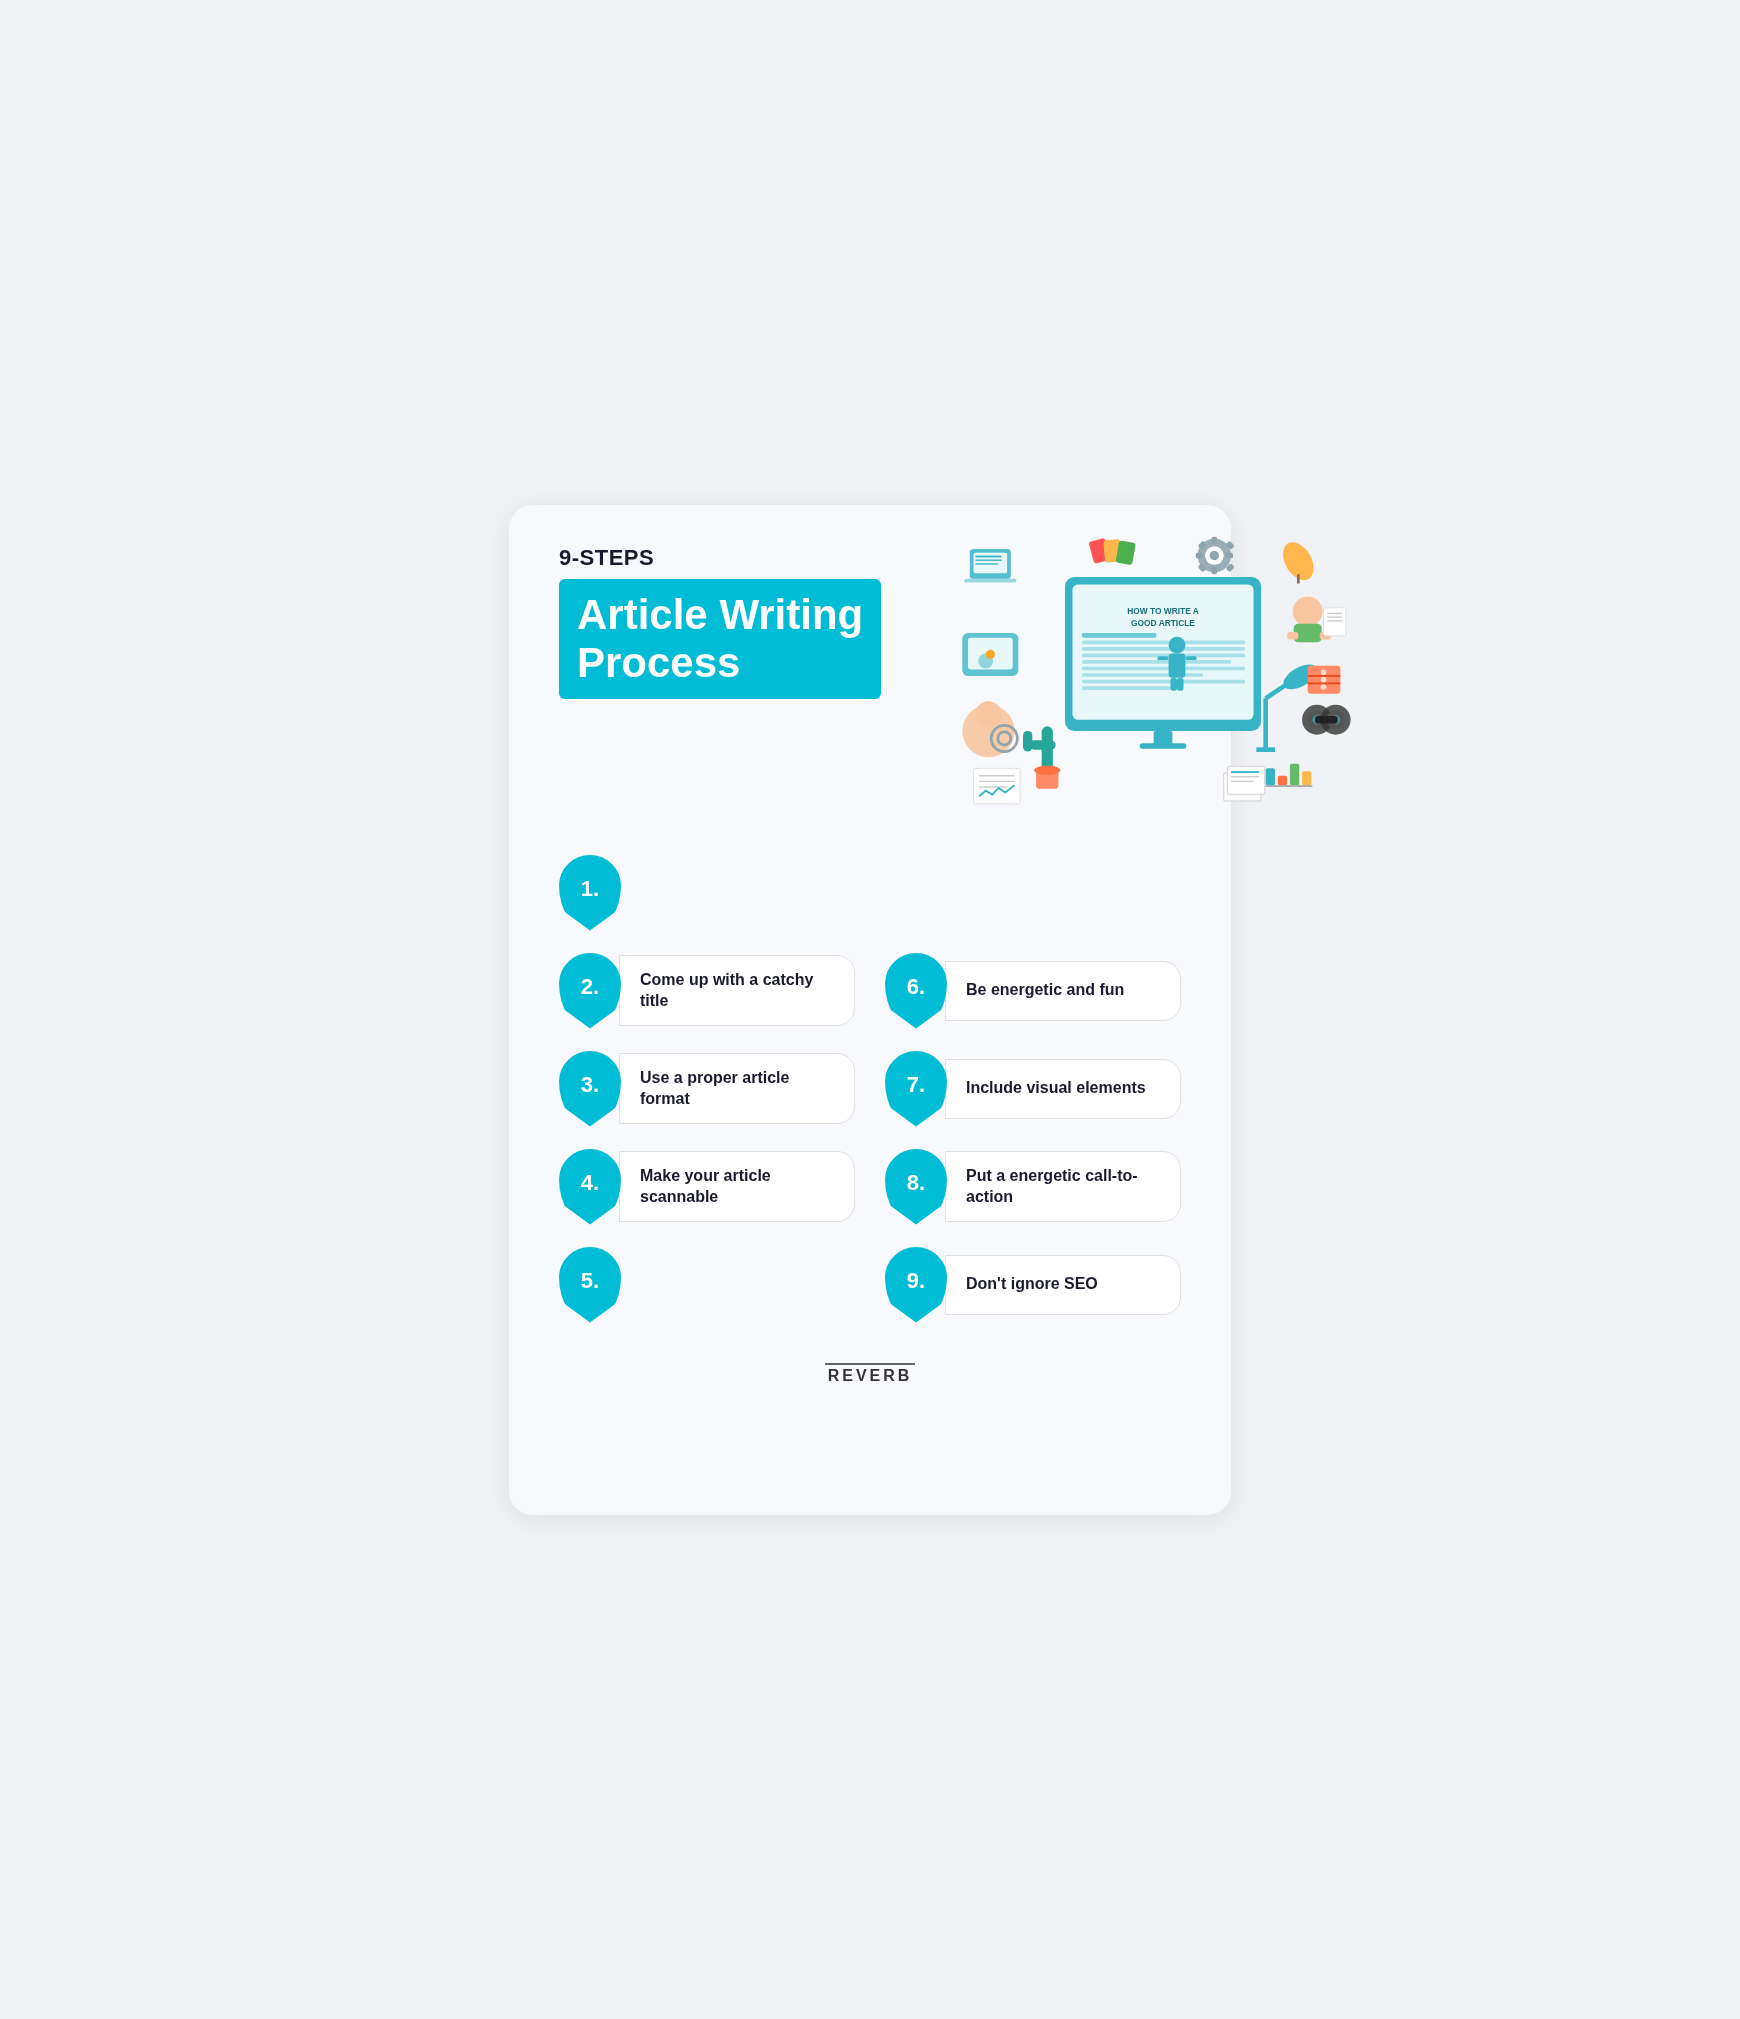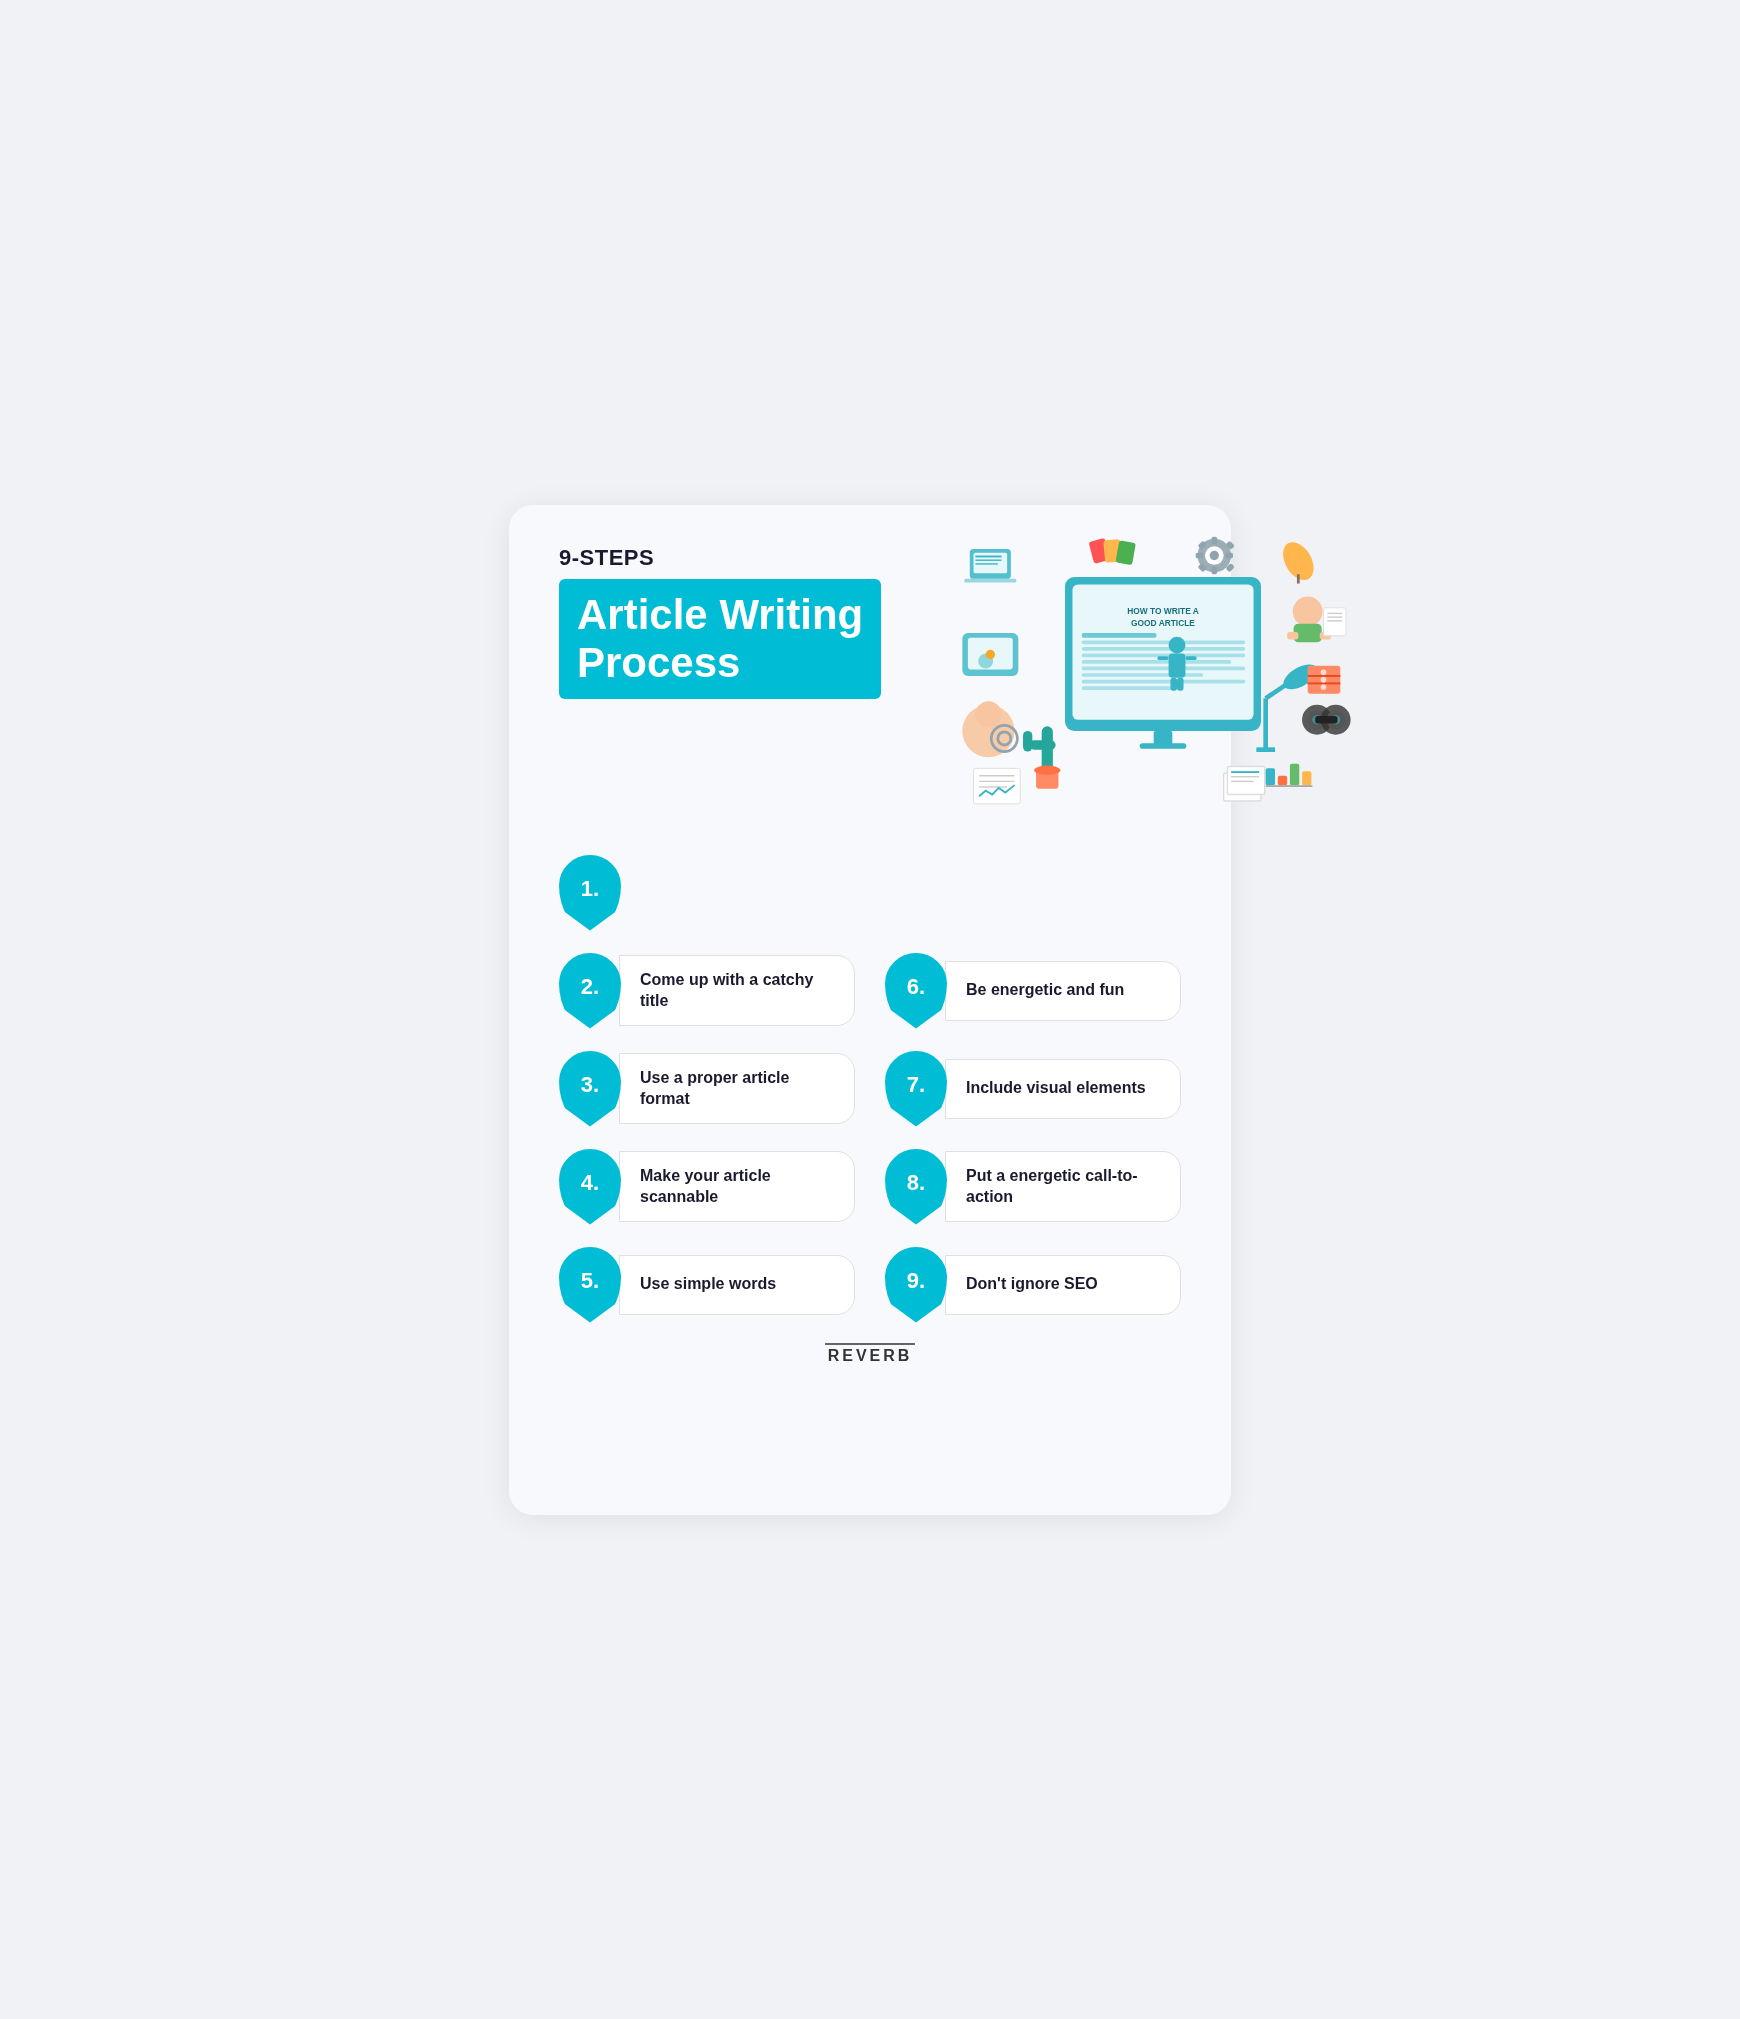--- a/index.html
+++ b/index.html
@@ -131,21 +131,21 @@
     .step-label {
       font-size: 16px;
       font-weight: 700;
       color: #1a1a2e;
       line-height: 1.3;
     }
 
     
     .brand-footer {
       text-align: center;
-      margin-top: 16px;
+      margin-top: 36px;
     }
   </style>
 </head>
 <body>
 
 <div class="card">
 
   <div class="header-section">
     <div class="title-block">
       <div class="steps-label">9-STEPS</div>
@@ -342,23 +342,20 @@
       </div>
       <div class="step-label-box">
         <span class="step-label">Put a energetic call-to-action</span>
       </div>
     </div>
 
     <div class="step-item">
       <div class="step-bubble">
         <span class="step-number">5.</span>
       </div>
-      <div class="step-label-box">
-        <span class="step-label">Use simple words</span>
-      </div>
     </div>
 
     <div class="step-item">
       <div class="step-bubble">
         <span class="step-number">9.</span>
       </div>
       <div class="step-label-box">
         <span class="step-label">Don't ignore SEO</span>
       </div>
     </div>

